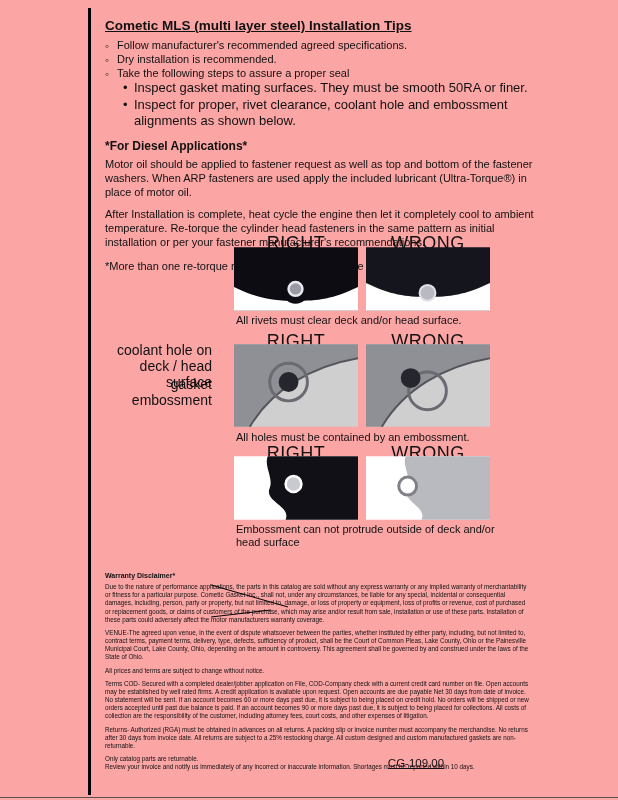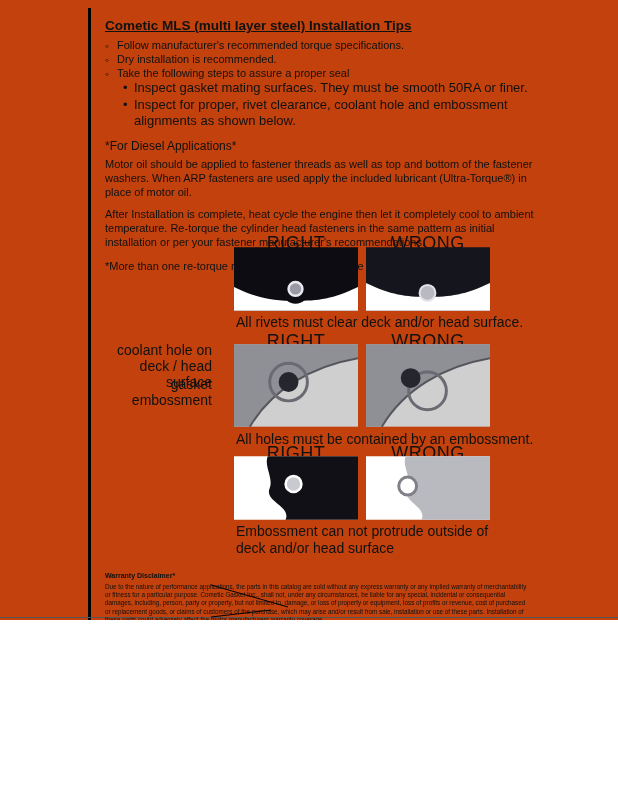--- a/index.html
+++ b/index.html
@@ -1,39 +1,39 @@
 <!DOCTYPE html>
 <html><head>
 <meta charset="utf-8">
 <style>
   html,body{margin:0;padding:0;background:#ffffff;}
   .page{
-    position:relative;width:618px;height:620px;background:#c2410c;
+    position:relative;width:618px;height:800px;background:#fca5a5;
     font-family:"Liberation Sans", sans-serif;color:#111;overflow:hidden;
   }
   .left-rule{position:absolute;left:88px;top:8px;height:787px;width:3px;background:#000;}
   .bottom-rule{position:absolute;left:0;bottom:2px;width:618px;height:1px;background:#555;}
 
   .top-text{position:absolute;left:105px;top:18px;width:440px;}
   .doc-title{font-size:13.5px;font-weight:bold;text-decoration:underline;margin:0 0 6px 0;}
   ul.tips{list-style:none;margin:0;padding:0;font-size:11px;line-height:1.25;}
   ul.tips li{position:relative;padding-left:12px;margin:0;}
   ul.tips li::before{content:"\25E6";position:absolute;left:0;top:0;font-size:12px;}
   ul.subtips{list-style:none;margin:0;padding:0 0 0 18px;font-size:13px;line-height:1.25;}
   ul.subtips li{position:relative;padding-left:11px;}
   ul.subtips li::before{content:"\2022";position:absolute;left:0;top:0;}
-  .diesel-heading{font-size:12px;font-weight:normal;margin:10px 0 0 0;}
+  .diesel-heading{font-size:12px;font-weight:bold;margin:10px 0 0 0;}
   .body-para{font-size:11px;line-height:1.25;margin:5px 0 0 0;}
   .retorque-note{font-size:11px;margin:10px 0 0 0;}
 
   .diagram-area{position:absolute;left:0;top:233px;width:618px;height:330px;}
   .col-label{position:absolute;font-size:18px;letter-spacing:0.5px;width:124px;text-align:center;}
   .fig{position:absolute;width:124px;overflow:hidden;}
   .fig svg{display:block;width:124px;height:100%;}
-  .fig-caption{position:absolute;font-size:14px;line-height:1.2;}
+  .fig-caption{position:absolute;font-size:11px;line-height:1.2;}
   .callout{position:absolute;font-size:14px;line-height:1.15;text-align:right;}
   .callout-lines{position:absolute;left:205px;top:340px;width:95px;height:70px;pointer-events:none;}
 
   .disclaimer{position:absolute;left:105px;top:572px;width:426px;}
   .disclaimer-heading{font-size:7px;font-weight:bold;margin:0 0 4px 0;}
   .disc-p{font-size:6.3px;line-height:1.3;margin:0 0 5px 0;}
   .disc-p.tight{margin-bottom:0;}
 
   .footer-code{position:absolute;left:370px;top:757px;width:92px;text-align:center;font-size:11.5px;text-decoration:underline;}
 </style>
@@ -42,31 +42,31 @@
 
 <div class="page">
 
   <div class="left-rule"></div>
   <div class="bottom-rule"></div>
 
   <div class="top-text">
     <h1 class="doc-title">Cometic MLS (multi layer steel) Installation Tips</h1>
 
     <ul class="tips">
-      <li>Follow manufacturer's recommended torque specifications.</li>
+      <li>Follow manufacturer's recommended agreed specifications.</li>
       <li>Dry installation is recommended.</li>
       <li>Take the following steps to assure a proper seal</li>
     </ul>
     <ul class="subtips">
       <li>Inspect gasket mating surfaces.  They must be smooth 50RA or finer.</li>
       <li>Inspect for proper, rivet clearance, coolant hole and embossment alignments as shown below.</li>
     </ul>
 
     <h2 class="diesel-heading">*For Diesel Applications*</h2>
-    <p class="body-para">Motor oil should be applied to fastener threads as well as top and bottom of the fastener washers. When ARP fasteners are used apply the included lubricant (Ultra-Torque®) in place of motor oil.</p>
+    <p class="body-para">Motor oil should be applied to fastener request as well as top and bottom of the fastener washers. When ARP fasteners are used apply the included lubricant (Ultra-Torque®) in place of motor oil.</p>
     <p class="body-para" style="margin-top:9px;">After Installation is complete, heat cycle the engine then let it completely cool to ambient temperature. Re-torque the cylinder head fasteners in the same pattern as initial installation or per your fastener manufacturer's recommendations.</p>
     <p class="retorque-note">*More than one re-torque may be required to achieve proper fastener stretch*</p>
   </div>
 
   <div class="diagram-area">
 
     <div class="col-label" style="left:234px;top:0;">RIGHT</div>
     <div class="col-label" style="left:366px;top:0;">WRONG</div>
 
     <div class="fig" style="left:234px;top:14px;height:64px;">

